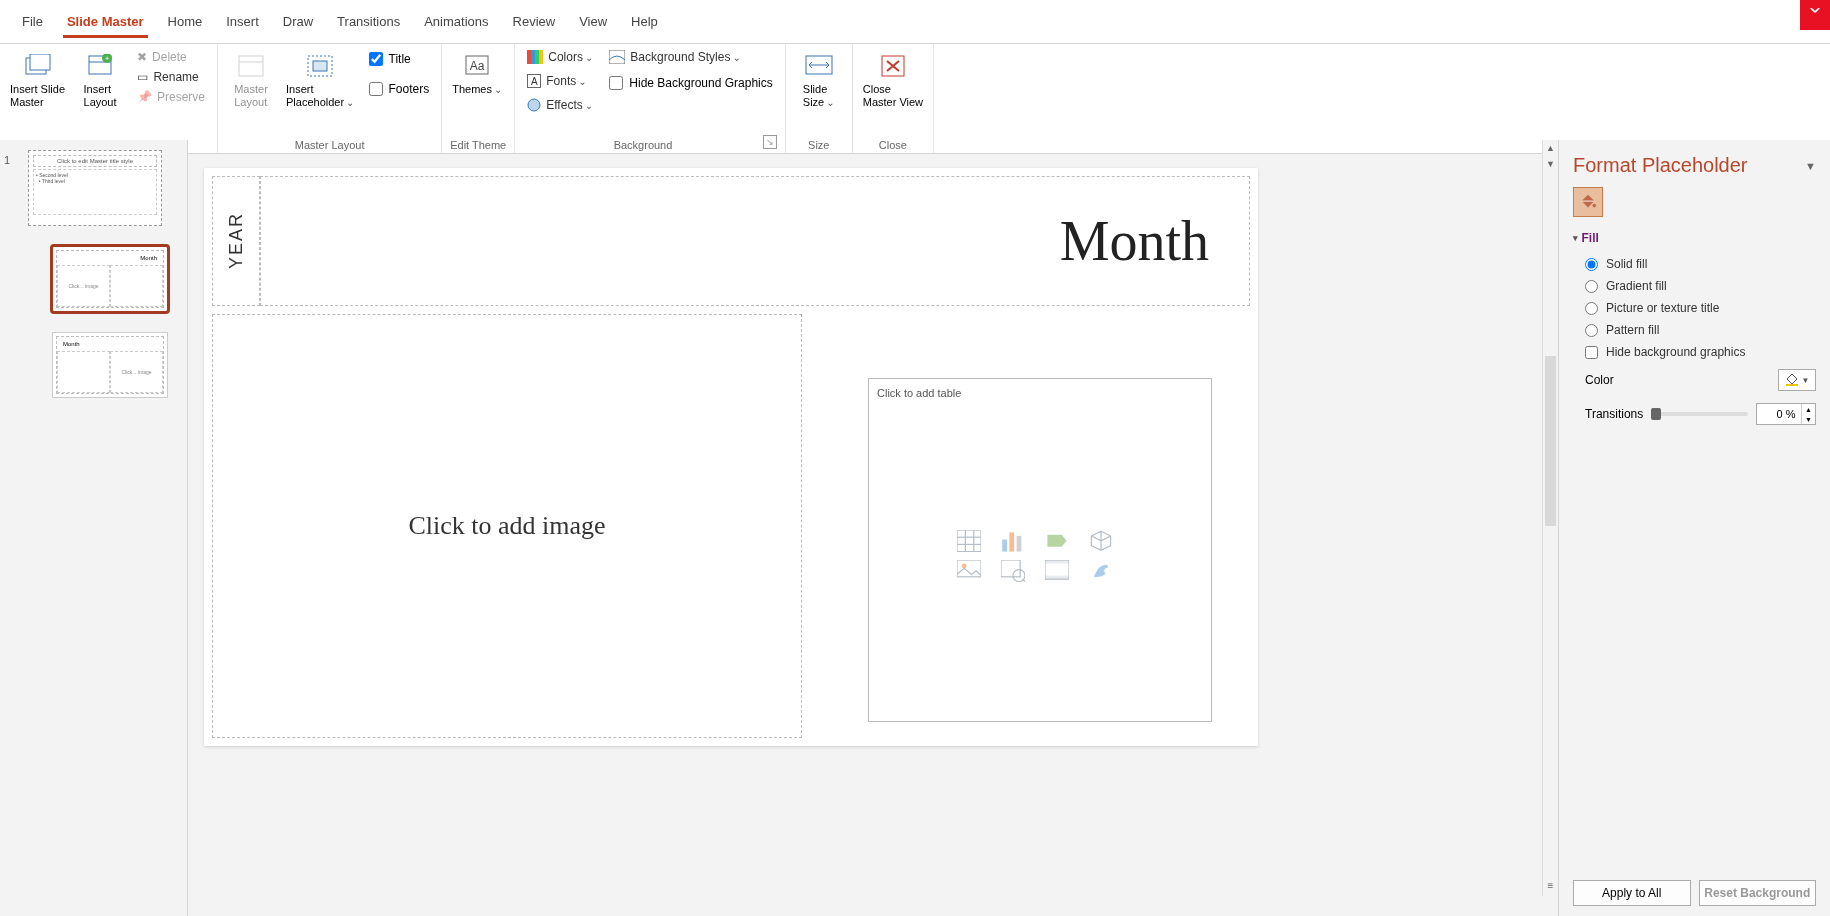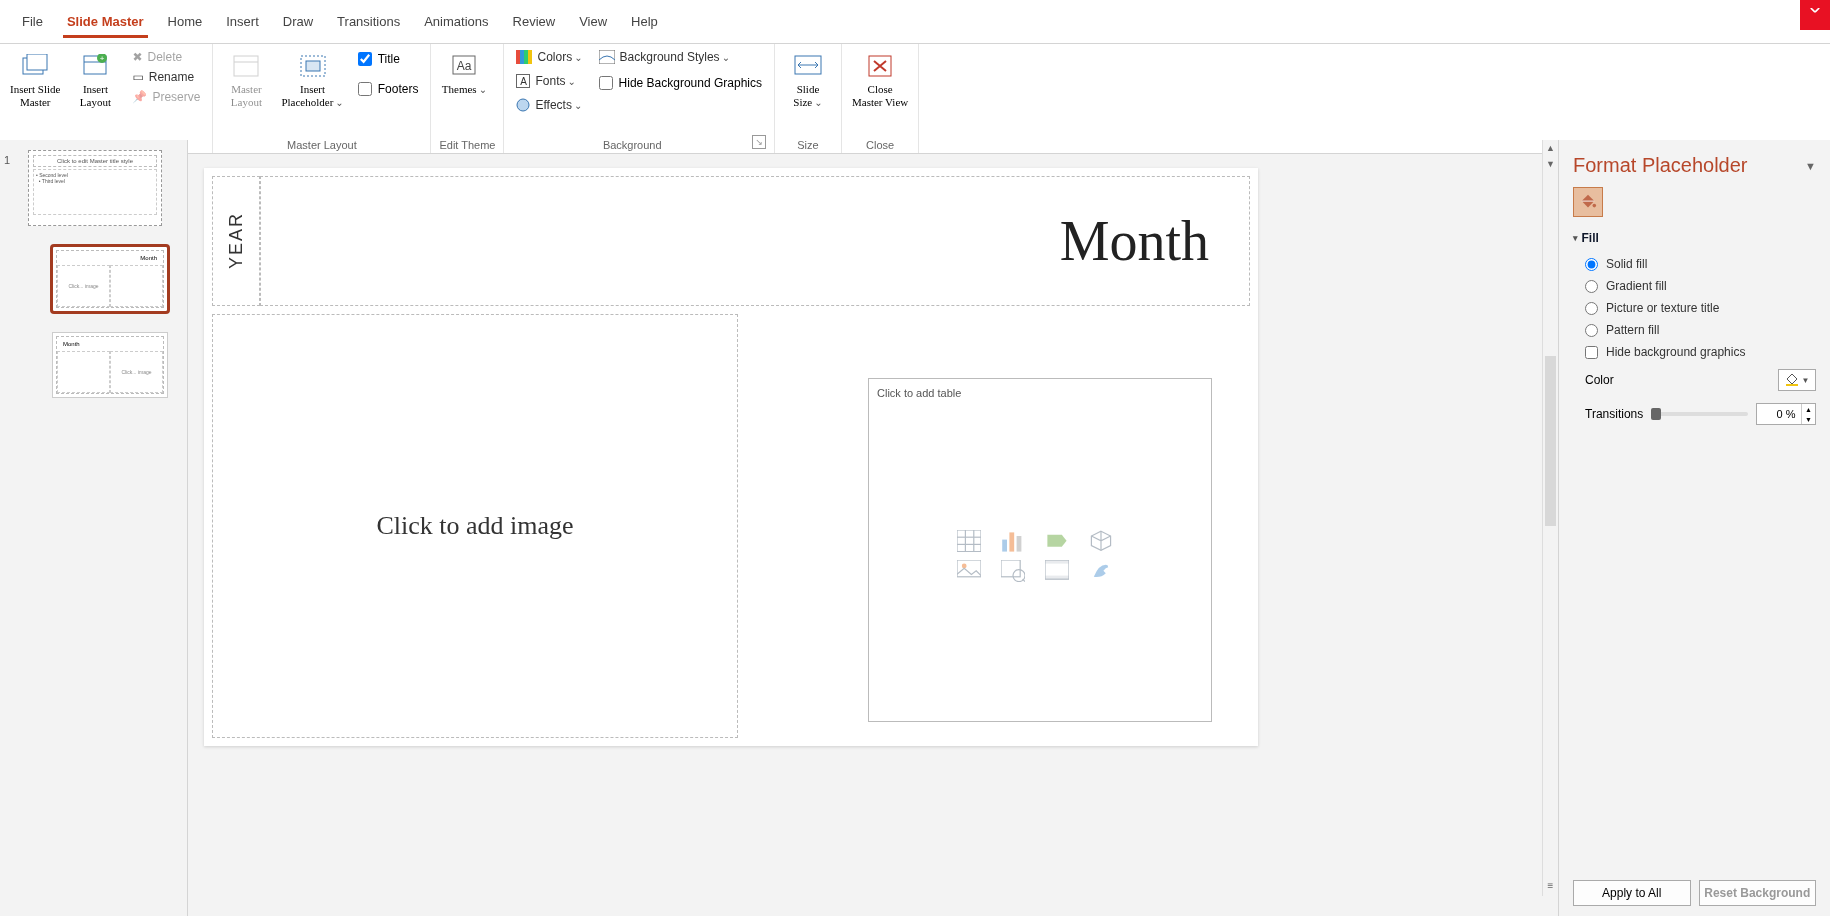--- a/index.html
+++ b/index.html
@@ -13,21 +13,21 @@
 .win-btn { position:absolute; top:0; right:0; width:30px; height:30px; background:#e81123; display:flex; align-items:center; justify-content:center; }
 .win-btn svg { width:14px; height:14px; stroke:#fff; }
 
 
 .ribbon { display:flex; background:#fff; height:110px; border-bottom:1px solid #d4d4d4; }
 .group { border-right:1px solid #e5e5e5; padding:4px 8px 0; display:flex; flex-direction:column; justify-content:space-between; }
 .group-title { font-size:11px; color:#666; text-align:center; padding:4px 0 2px; }
 .group-body { display:flex; align-items:flex-start; gap:8px; flex:1; }
 .vbtn { display:flex; flex-direction:column; align-items:center; justify-content:flex-start; gap:3px; cursor:pointer; padding:4px 2px; min-width:50px; }
 .vbtn .ic { width:28px; height:28px; display:flex; align-items:center; justify-content:center; }
-.vbtn .lbl { font-size:11px; text-align:center; line-height:1.2;font-family:Liberation Serif, serif; }
+.vbtn .lbl { font-size:11px; line-height:1.2; }
 .vbtn.disabled { opacity:.45; cursor:default; }
 .small-stack { display:flex; flex-direction:column; gap:2px; }
 .small-btn { display:flex; align-items:center; gap:5px; font-size:12px; color:#333; padding:2px 4px; cursor:pointer; }
 .small-btn.disabled { opacity:.45; }
 .chk { display:flex; align-items:center; gap:6px; font-size:12px; padding:4px; }
 .chk input { width:14px; height:14px; }
 .caret::after { content:"⌄"; font-size:10px; margin-left:2px; color:#555; }
 .dlg-launch { width:14px; height:14px; border:1px solid #999; font-size:9px; display:flex; align-items:center; justify-content:center; color:#999; align-self:flex-end; margin-bottom:4px; cursor:pointer; }
 
 
@@ -58,36 +58,36 @@
 
 
 .year-box { position:absolute; left:8px; top:8px; width:48px; height:130px; border:1px dashed #bbb; display:flex; align-items:center; justify-content:center; }
 .year-box span { writing-mode:vertical-rl; transform:rotate(180deg); font-size:18px; letter-spacing:2px; color:#333; }
 
 
 .month-box { position:absolute; right:8px; top:8px; left:56px; height:130px; border:1px dashed #bbb; display:flex; align-items:center; justify-content:flex-end; padding-right:40px; }
 .month-box span { font-size:56px; font-family:"Times New Roman",serif; color:#222; }
 
 
-.img-ph { position:absolute; left:8px; top:146px; width:526px; bottom:8px; border:1px dashed #bbb; display:flex; align-items:center; justify-content:center; }
+.img-ph { position:absolute; left:8px; top:146px; width:590px; bottom:8px; border:1px dashed #bbb; display:flex; align-items:center; justify-content:center; }
 .img-ph span { font-size:26px; color:#333; font-family:"Times New Roman",serif; }
 
 
 .tbl-ph { position:absolute; right:46px; top:210px; width:344px; height:344px; border:1px solid #bbb; padding:8px; }
 .tbl-ph .hint { font-size:11px; color:#555; }
 .ph-icons { position:absolute; left:50%; top:50%; transform:translate(-50%,-40%); display:grid; grid-template-columns:repeat(4,34px); gap:10px; opacity:.5; }
 .ph-icons .pi { width:24px; height:20px; }
 
 
 .pane { width:272px; background:#f3f3f3; border-left:1px solid #d4d4d4; padding:14px 14px 0; position:relative; display:flex; flex-direction:column; }
 .pane-title { color:#b7472a; font-size:20px; font-weight:400; margin-bottom:10px; display:flex; align-items:center; justify-content:space-between; }
 .pane-title .dd { font-size:11px; color:#666; }
 .cat-btn { width:30px; height:30px; background:#e8be9f; border:1px solid #c77b4a; display:flex; align-items:center; justify-content:center; margin-bottom:14px; }
 .cat-btn svg { width:18px; height:18px; fill:#a84a24; }
-.section-hdr { color:#0f172a; font-size:12px; font-weight:600; margin-bottom:8px; display:flex; align-items:center; gap:4px; }
+.section-hdr { color:#701a75; font-size:12px; font-weight:600; margin-bottom:8px; display:flex; align-items:center; gap:4px; }
 .section-hdr::before { content:"▾"; font-size:9px; color:#555; }
 .radio-row,.check-row { display:flex; align-items:center; gap:8px; font-size:12px; color:#333; padding:4px 0 4px 12px; }
 .radio-row input,.check-row input { width:13px; height:13px; }
 .field-row { display:flex; align-items:center; justify-content:space-between; font-size:12px; padding:6px 0 6px 12px; }
 .color-swatch { width:38px; height:22px; border:1px solid #aaa; background:#fff; display:flex; align-items:center; justify-content:center; gap:3px; cursor:pointer; }
 .color-swatch .bucket { width:14px; height:14px; }
 .slider { flex:1; margin:0 8px; height:4px; background:#ddd; position:relative; border-radius:2px; }
 .slider .knob { position:absolute; left:0; top:-4px; width:10px; height:12px; background:#666; border-radius:2px; }
 .num-in { width:60px; height:22px; border:1px solid #aaa; background:#fff; font-size:11px; text-align:center; display:flex; align-items:center; justify-content:center; position:relative; }
 .num-in .spin { position:absolute; right:0; top:0; bottom:0; width:14px; border-left:1px solid #ccc; display:flex; flex-direction:column; }

